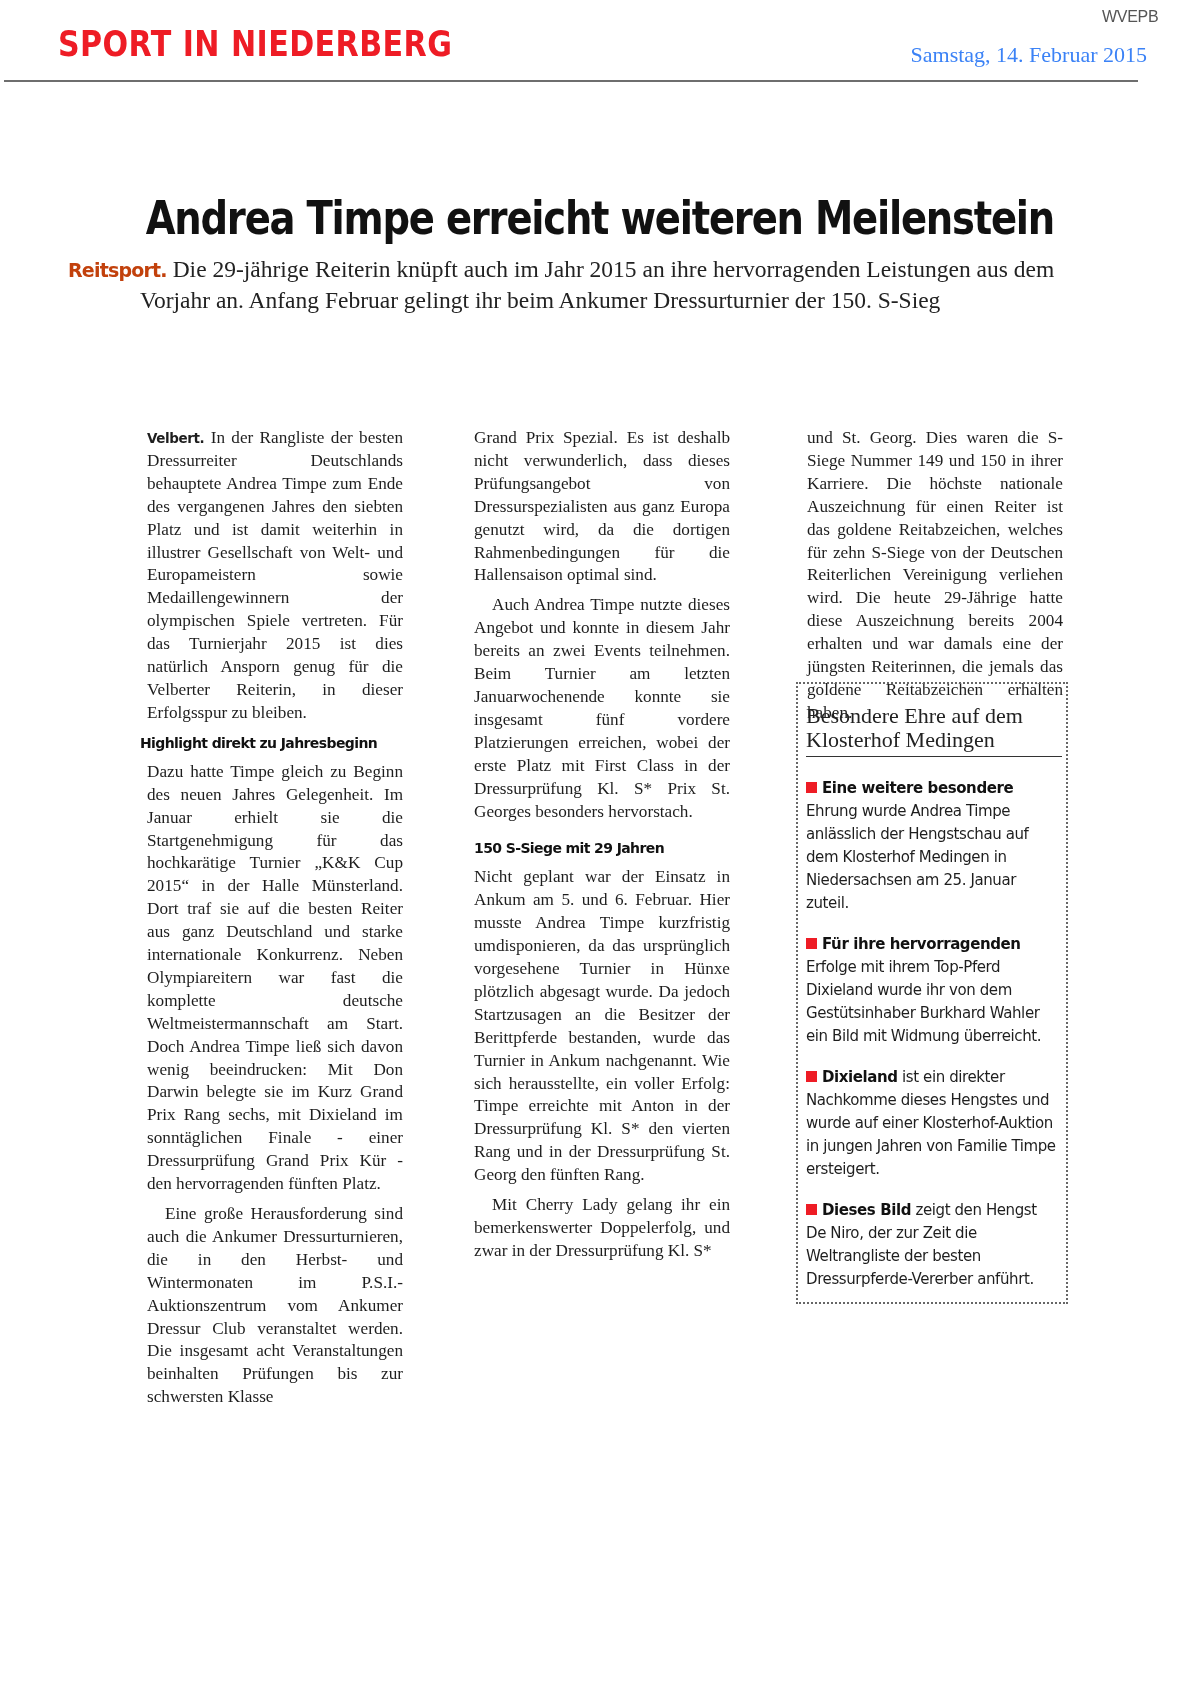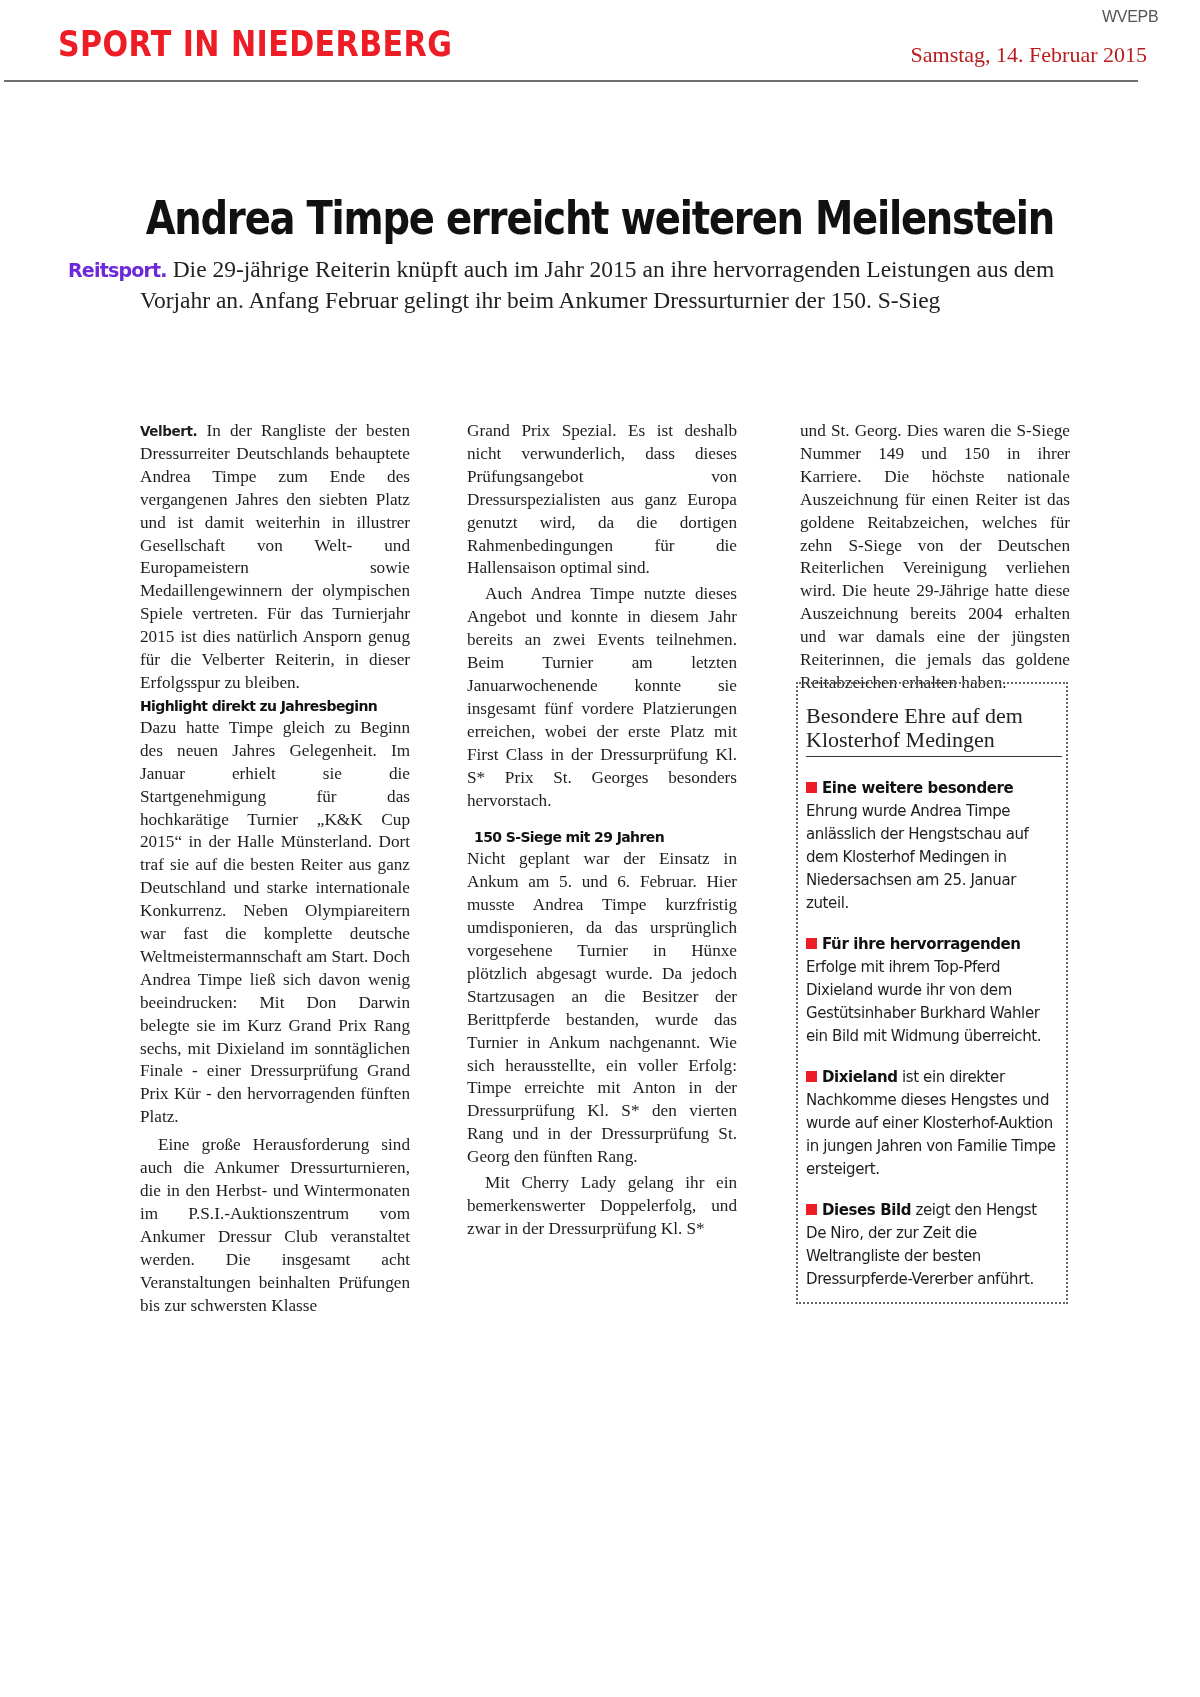--- a/index.html
+++ b/index.html
@@ -35,21 +35,21 @@
       transform: scaleX(0.86);
       transform-origin: left top;
       white-space: nowrap;
     }
     .dateline {
       position: absolute;
       top: 42px;
       right: 53px;
       font-family: "Liberation Serif", serif;
       font-size: 22px;
-      color: #b91c1c;
+      color: #3b82f6;
       white-space: nowrap;
     }
     .rule {
       position: absolute;
       top: 80px;
       left: 4px;
       width: 1134px;
       height: 2px;
       background: #6e6e6e;
     }
@@ -78,39 +78,39 @@
       font-family: "Liberation Serif", serif;
       font-size: 23.5px;
       line-height: 30px;
       color: #222;
     }
     .subhead .kicker {
       font-family: "DejaVu Sans", sans-serif;
       font-weight: bold;
       font-size: 19px;
       letter-spacing: -0.8px;
-      color: #6d28d9;
+      color: #c2410c;
       margin-top: 48px;
     }
     .subhead .line2 {
       display: block;
       padding-left: 72px;
     }
     .col {
       position: absolute;
       width: 270px;
       font-family: "Liberation Serif", serif;
       font-size: 17.2px;
       line-height: 22.9px;
       color: #1e1e1e;
       text-align: justify;
       hyphens: manual;
     }
     .col p {
-      margin: 0;
+      margin: 7px;
     }
     .col p.indent {
       text-indent: 18px;
     }
     .col .dateline-lead {
       font-family: "DejaVu Sans", sans-serif;
       font-weight: bold;
       font-size: 13.5px;
       letter-spacing: -0.4px;
     }

